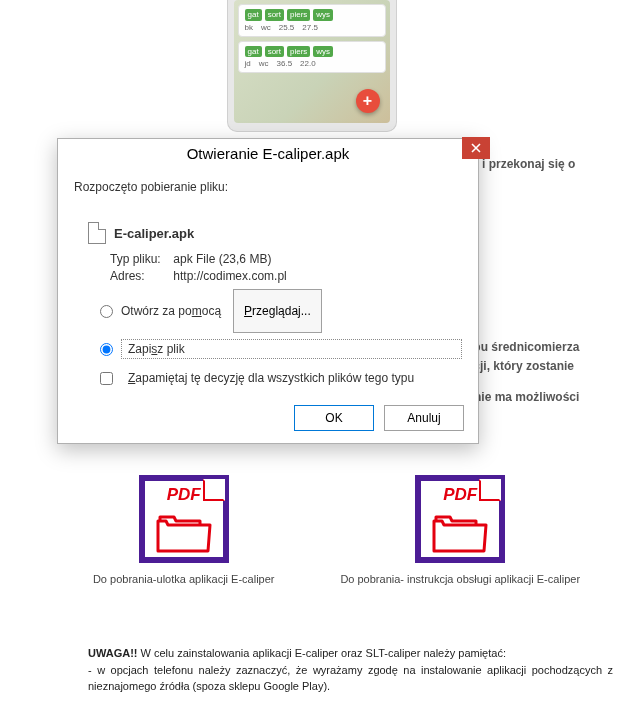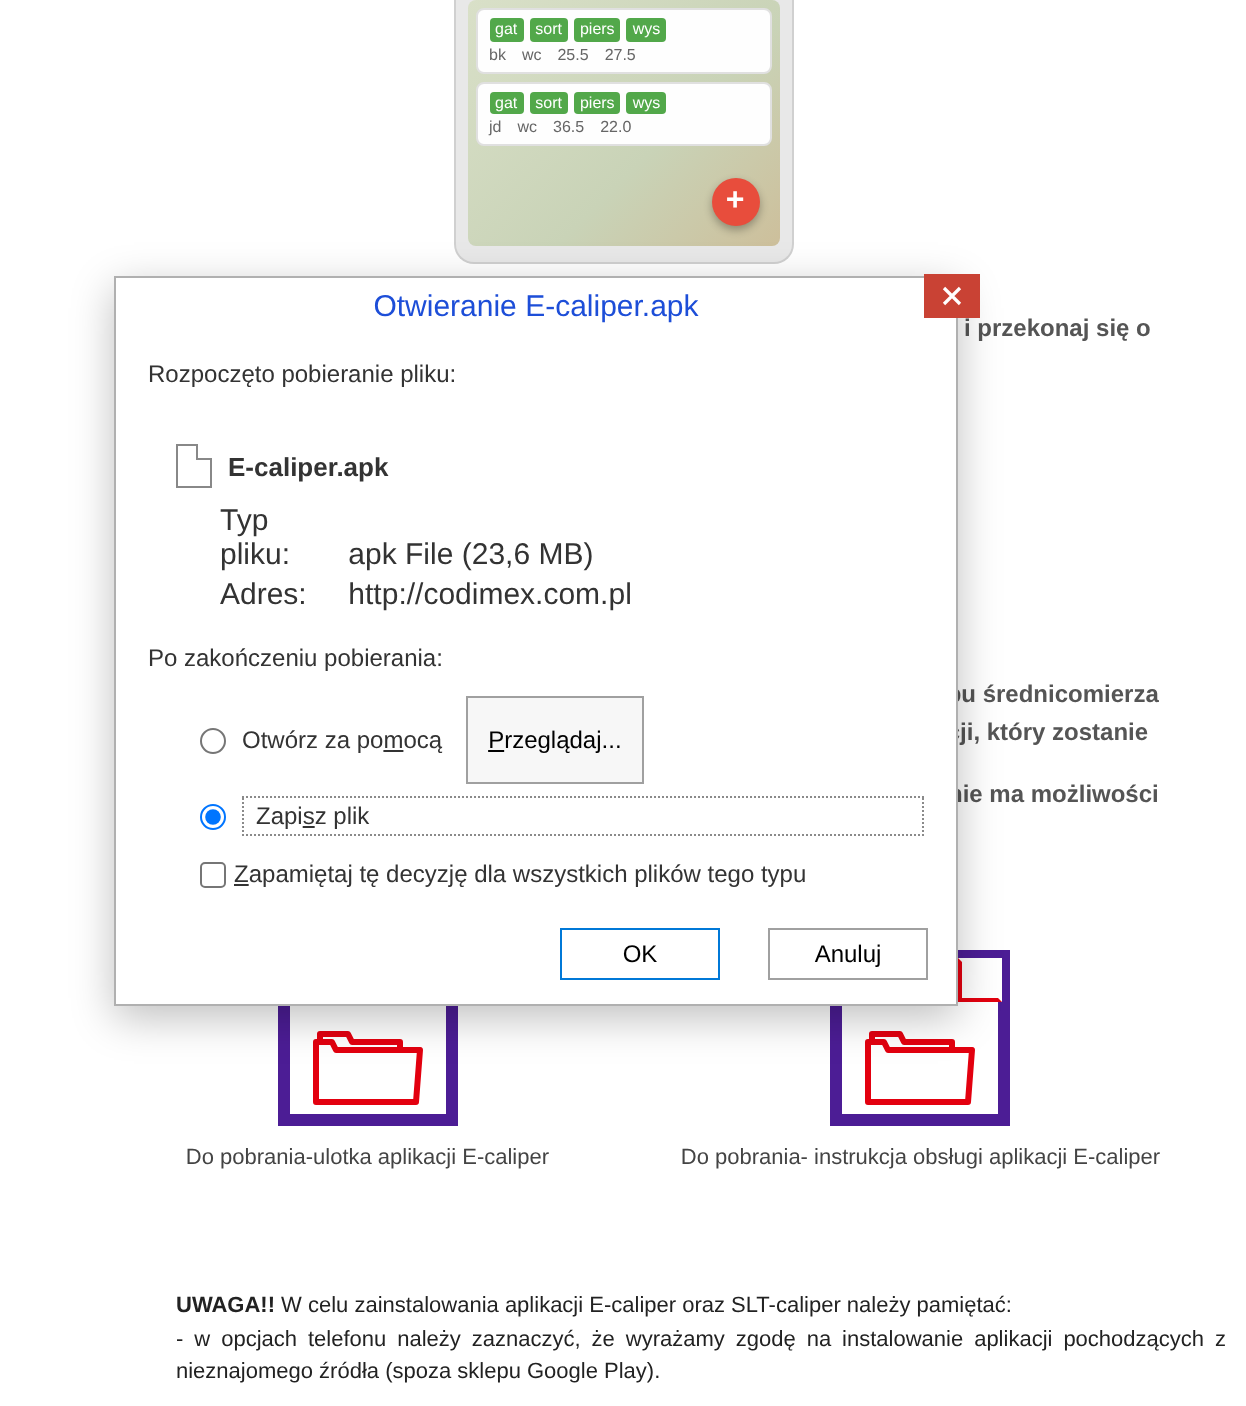--- a/index.html
+++ b/index.html
@@ -151,21 +151,21 @@
     background:#fff;
     border:1px solid #b0b0b0;
     box-shadow:0 6px 20px rgba(0,0,0,.25);
     font-size:12px;
   }
   .dialog-title {
     background:#fff;
     padding:6px 8px 8px;
     text-align:center;
     font-size:15px;
-    color:#1d4ed8;
+    color:#000000;
     position:relative;
   }
   .close-btn {
     position:absolute;
     top:-2px; right:-12px;
     width:28px; height:22px;
     background:#c94234;
     color:#fff;
     display:flex; align-items:center; justify-content:center;
     cursor:pointer;
@@ -187,21 +187,21 @@
   }
   .file-page-icon::after{
     content:"";
     position:absolute; top:-1px; right:-1px;
     width:7px; height:7px;
     border-left:1px solid #888;
     border-bottom:1px solid #888;
     background:#fff;
   }
   .file-name { font-weight:bold; font-size:13px; }
-  .info-row { margin-left:36px; margin-top:3px; font-size:15px; }
+  .info-row { margin-left:36px; margin-top:3px; font-size:12px; }
   .info-row .lbl { display:inline-block; width:60px; }
   .section-lbl { margin:16px 0 12px 0; }
 
   .radiogroup { margin-left:26px; }
   .radio-line {
     display:flex; align-items:center;
     gap:8px; margin:6px 0;
   }
   .radio-line input[type=radio] { margin:0; }
   .radio-label-text { font-size:12px; }
@@ -213,27 +213,27 @@
     cursor:pointer;
     margin-left:4px;
   }
   .save-outline {
     border:1px dotted #8a8a8a;
     padding:2px 6px;
     flex:1;
   }
 
   .checkbox-line {
-    display:flex; align-items:flex-end; gap:4px;
+    display:flex; align-items:flex-end; gap:15px;
     margin:12px 0 0 26px;
   }
   .checkbox-line input { margin:0; }
 
   .dialog-buttons {
-    display:flex; justify-content:flex-end; gap:24px;
+    display:flex; justify-content:flex-end; gap:10px;
     padding:16px 14px 12px;
   }
   .dlg-btn {
     min-width:80px;
     padding:5px 12px;
     border:1px solid #0078d7;
     background:#fff;
     font-size:12px;
     cursor:pointer;
   }
@@ -336,21 +336,20 @@
     </div>
     <div class="info-row">
       <span class="lbl">Typ pliku:</span>
       <span>apk File (23,6 MB)</span>
     </div>
     <div class="info-row">
       <span class="lbl">Adres:</span>
       <span>http://codimex.com.pl</span>
     </div>
 
-    <div class="section-lbl">Po zakończeniu pobierania:</div>
 
     <div class="radiogroup">
       <div class="radio-line">
         <input type="radio" name="act" style="">
         <span class="radio-label-text"><span>Otwórz za po</span><u class="ak">m</u><span>ocą</span></span>
         <button class="browse-btn"><span></span><u class="ak">P</u><span>rzeglądaj...</span></button>
       </div>
       <div class="radio-line">
         <input type="radio" name="act" checked="" style="">
         <span class="radio-label-text save-outline"><span>Zapi</span><u class="ak">s</u><span>z plik</span></span>

